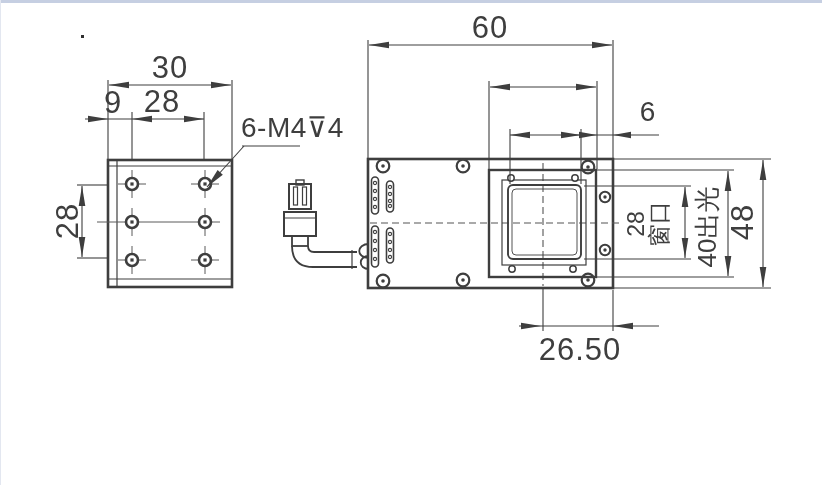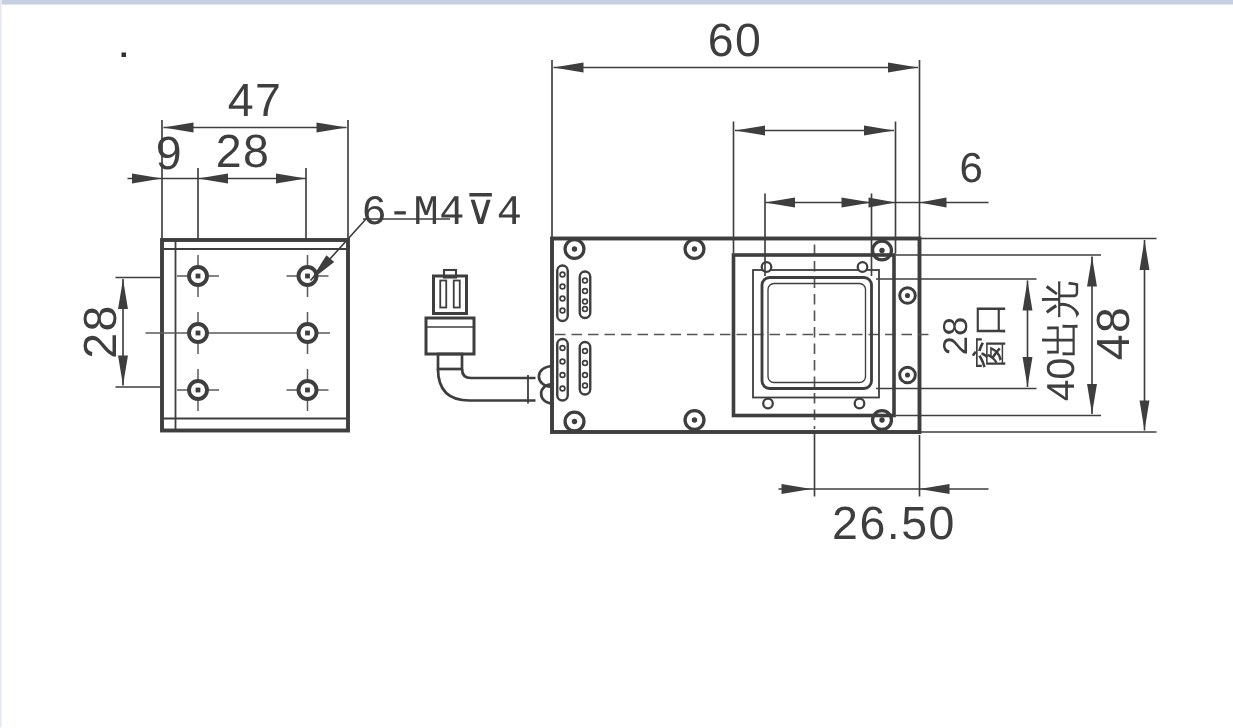--- a/index.html
+++ b/index.html
@@ -232,40 +232,40 @@
         <polygon points="684,187 680.7,207 687.3,207"></polygon>
         <polygon points="684,258 680.7,238 687.3,238"></polygon>
         <polygon points="727,171 723.7,191 730.3,191"></polygon>
         <polygon points="727,276 723.7,256 730.3,256"></polygon>
         <polygon points="762,160 758.7,180 765.3,180"></polygon>
         <polygon points="762,287 758.7,267 765.3,267"></polygon>
       </g>
     </g>
   </svg>
 
-  <div class="dim" style="left:169px;top:67px;">47</div>
+  <div class="dim" style="left:169px;top:67px;">30</div>
 
   <div class="dim" style="left:112px;top:102px;">9</div>
 
   <div class="dim" style="left:161px;top:101px;">28</div>
 
   <div class="dim rot" style="left:66px;top:221px;">28</div>
 
-  <div class="callout" style="left:240px;top:143px;font-family:Liberation Mono, monospace;">6-M4⊽4</div>
+  <div class="callout" style="left:240px;top:128px;">6-M4⊽4</div>
 
   <div class="dim" style="left:489px;top:27px;">60</div>
 
 
 
   <div class="dim small" style="left:647px;top:112px;">6</div>
 
   <div class="dim stack rot" style="left:647px;top:224px;">
     <div>28</div>
     <div>窗口</div>
   </div>
 
   <div class="dim cjk rot" style="left:706px;top:227px;">40出光</div>
 
   <div class="dim rot" style="left:741px;top:222px;">48</div>
 
-  <div class="dim" style="left:579px;top:349px;margin-left:16px;">26.50</div>
+  <div class="dim" style="left:579px;top:349px;">26.50</div>
 
 </div>
 
 </body></html>

